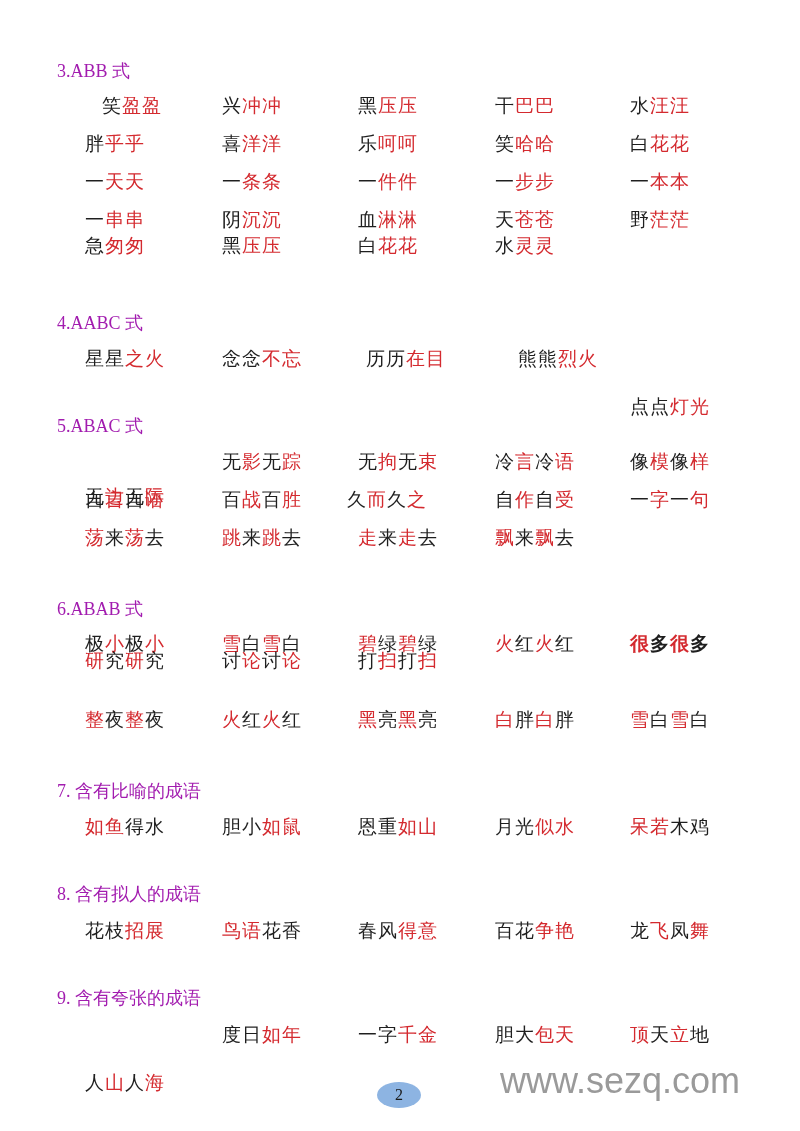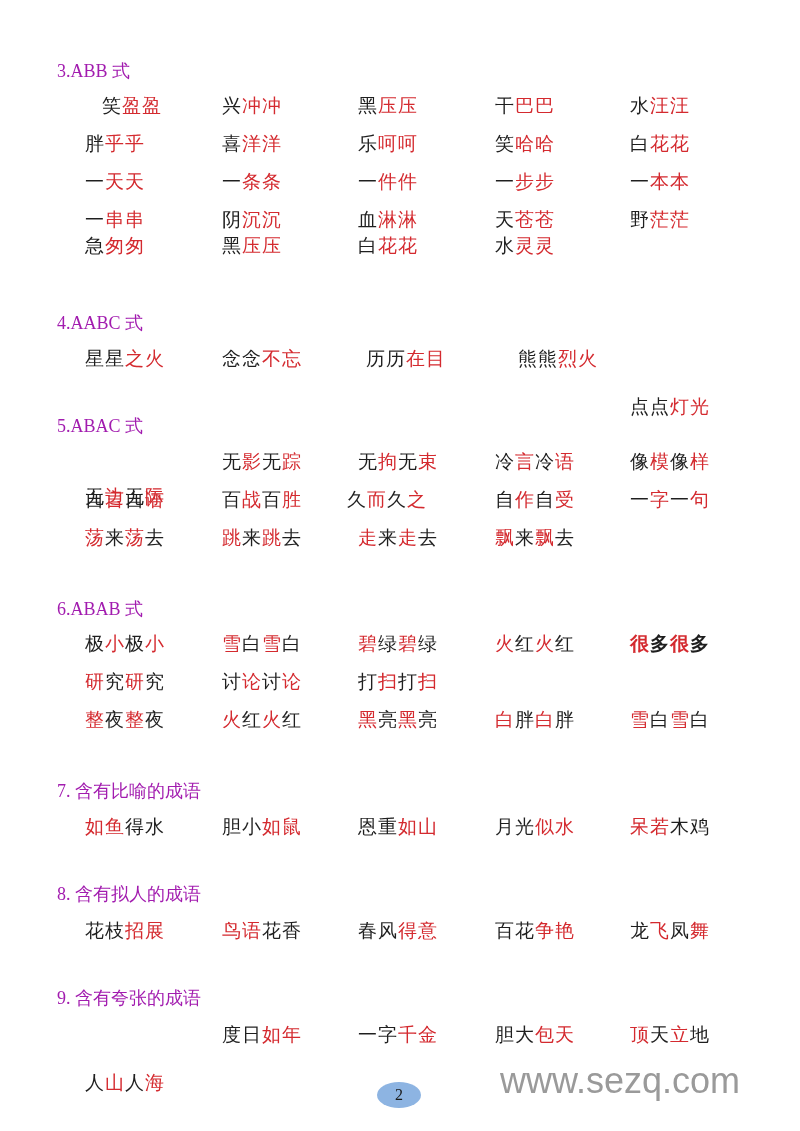--- a/index.html
+++ b/index.html
@@ -96,21 +96,21 @@
       <div class="item" style="left: 495px;"><span class="r">飘</span><span class="k">来</span><span class="r">飘</span><span class="k">去</span></div>
     </div>
     <div class="section-title" style="top: 598px;">6.ABAB 式</div>
     <div class="row" style="top: 630px;">
       <div class="item" style="left: 85px;"><span class="k">极</span><span class="r">小</span><span class="k">极</span><span class="r">小</span></div>
       <div class="item" style="left: 222px;"><span class="r">雪</span><span class="k">白</span><span class="r">雪</span><span class="k">白</span></div>
       <div class="item" style="left: 358px;"><span class="r">碧</span><span class="k">绿</span><span class="r">碧</span><span class="k">绿</span></div>
       <div class="item" style="left: 495px;"><span class="r">火</span><span class="k">红</span><span class="r">火</span><span class="k">红</span></div>
       <div class="item" style="left: 630px; font-weight: bold;"><span class="r">很</span><span class="k">多</span><span class="r">很</span><span class="k">多</span></div>
     </div>
-    <div class="row" style="top: 668px;">
+    <div class="row" style="top: 648px; font-family: Liberation Serif, serif;">
       <div class="item" style="left: 85px;"><span class="r">研</span><span class="k">究</span><span class="r">研</span><span class="k">究</span></div>
       <div class="item" style="left: 222px;"><span class="k">讨</span><span class="r">论</span><span class="k">讨</span><span class="r">论</span></div>
       <div class="item" style="left: 358px;"><span class="k">打</span><span class="r">扫</span><span class="k">打</span><span class="r">扫</span></div>
     </div>
     <div class="row" style="top: 706px;">
       <div class="item" style="left: 85px;"><span class="r">整</span><span class="k">夜</span><span class="r">整</span><span class="k">夜</span></div>
       <div class="item" style="left: 222px;"><span class="r">火</span><span class="k">红</span><span class="r">火</span><span class="k">红</span></div>
       <div class="item" style="left: 358px;"><span class="r">黑</span><span class="k">亮</span><span class="r">黑</span><span class="k">亮</span></div>
       <div class="item" style="left: 495px;"><span class="r">白</span><span class="k">胖</span><span class="r">白</span><span class="k">胖</span></div>
       <div class="item" style="left: 630px;"><span class="r">雪</span><span class="k">白</span><span class="r">雪</span><span class="k">白</span></div>

